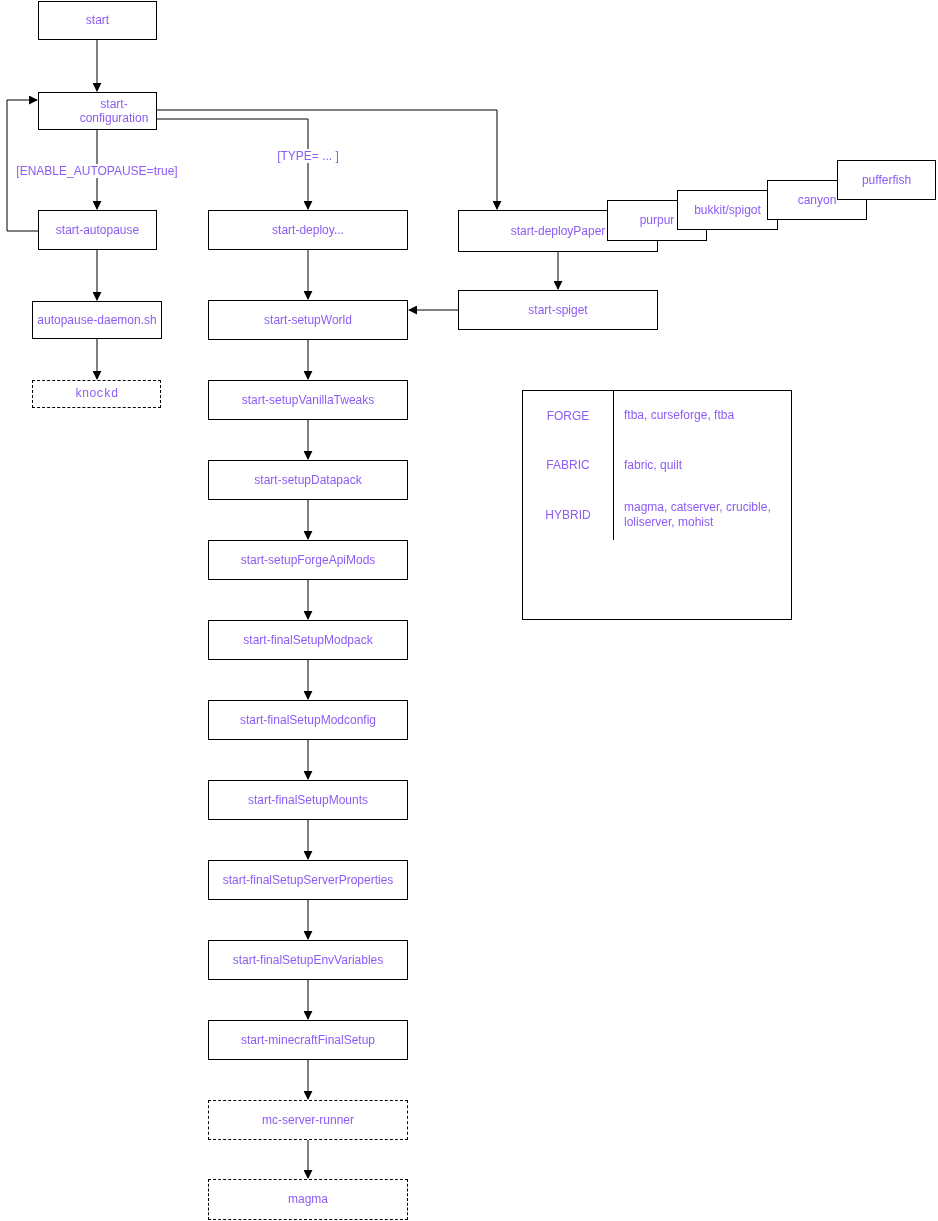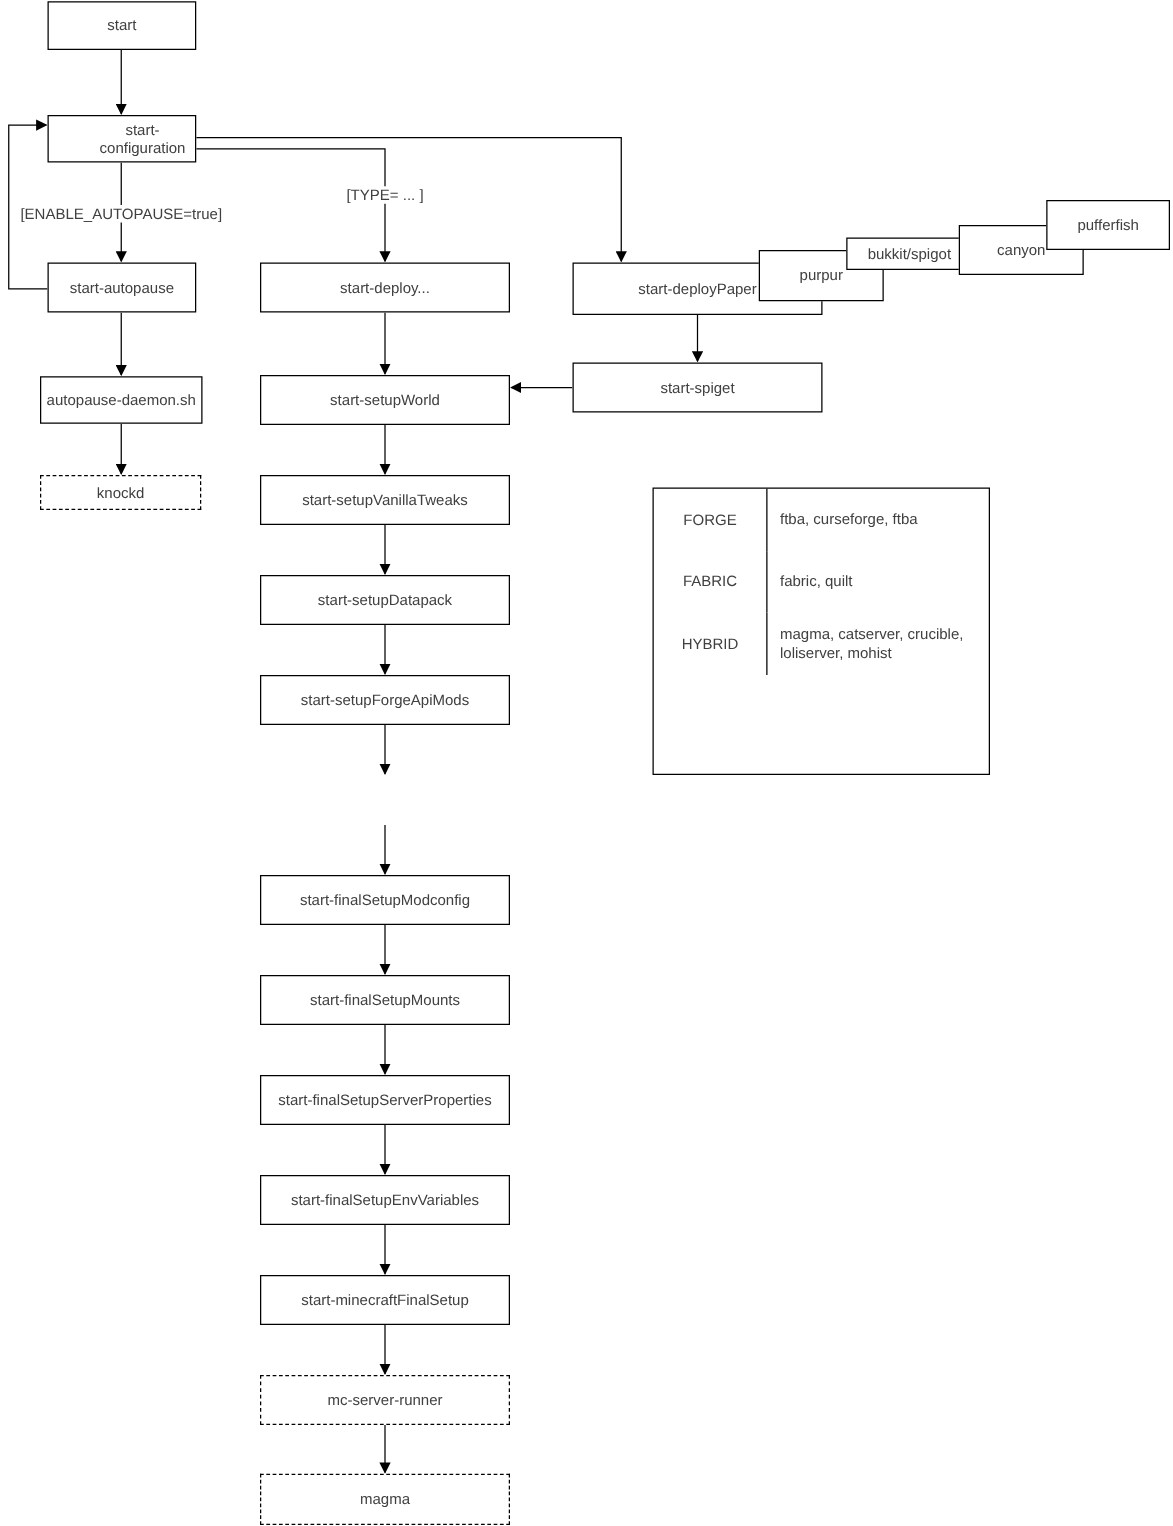--- a/index.html
+++ b/index.html
@@ -3,21 +3,21 @@
 <meta charset="utf-8">
 <style>
   html, body { margin: 0; padding: 0; background: #ffffff; }
   #canvas {
     position: relative;
     width: 938px;
     height: 1221px;
     background: #ffffff;
     font-family: "Liberation Sans", sans-serif;
     font-size: 12px;
-    color: #404040;
+    color: #8b5cf6;
     overflow: hidden;
   }
   #edges {
     position: absolute;
     left: 0; top: 0;
     width: 938px; height: 1221px;
   }
   .node {
     position: absolute;
     box-sizing: border-box;
@@ -106,38 +106,39 @@
     <path class="edge" d="M308 900 L308 939" marker-end="url(#arrow)"></path>
     <path class="edge" d="M308 980 L308 1019" marker-end="url(#arrow)"></path>
     <path class="edge" d="M308 1060 L308 1099" marker-end="url(#arrow)"></path>
     <path class="edge" d="M308 1140 L308 1178" marker-end="url(#arrow)"></path>
   </svg>
 
   <div class="node" style="left:38px; top:1px; width:119px; height:39px;">start</div>
   <div class="node" style="left:38px; top:92px; width:119px; height:38px;padding-left:37px;">start-configuration</div>
   <div class="node" style="left:38px; top:210px; width:119px; height:40px;">start-autopause</div>
   <div class="node" style="left:32px; top:301px; width:130px; height:38px;">autopause-daemon.sh</div>
-  <div class="node dashed" style="left:32px; top:380px; width:129px; height:28px;">knockd</div>
+  <div class="node dashed" style="left:32px; top:380px; width:129px; height:28px;font-family:Liberation Mono, monospace;">knockd</div>
 
   <div class="node" style="left:208px; top:210px; width:200px; height:40px;">start-deploy...</div>
   <div class="node" style="left:208px; top:300px; width:200px; height:40px;">start-setupWorld</div>
   <div class="node" style="left:208px; top:380px; width:200px; height:40px;">start-setupVanillaTweaks</div>
   <div class="node" style="left:208px; top:460px; width:200px; height:40px;">start-setupDatapack</div>
   <div class="node" style="left:208px; top:540px; width:200px; height:40px;">start-setupForgeApiMods</div>
+  <div class="node" style="left:208px; top:620px; width:200px; height:40px;">start-finalSetupModpack</div>
   <div class="node" style="left:208px; top:700px; width:200px; height:40px;">start-finalSetupModconfig</div>
   <div class="node" style="left:208px; top:780px; width:200px; height:40px;">start-finalSetupMounts</div>
   <div class="node" style="left:208px; top:860px; width:200px; height:40px;">start-finalSetupServerProperties</div>
   <div class="node" style="left:208px; top:940px; width:200px; height:40px;">start-finalSetupEnvVariables</div>
   <div class="node" style="left:208px; top:1020px; width:200px; height:40px;">start-minecraftFinalSetup</div>
   <div class="node dashed" style="left:208px; top:1100px; width:200px; height:40px;">mc-server-runner</div>
   <div class="node dashed" style="left:208px; top:1179px; width:200px; height:41px;">magma</div>
 
   <div class="node" style="left:458px; top:210px; width:200px; height:42px;">start-deployPaper</div>
   <div class="node" style="left:607px; top:200px; width:100px; height:41px;">purpur</div>
-  <div class="node" style="left:677px; top:190px; width:101px; height:26px;">bukkit/spigot</div>
+  <div class="node" style="left:677px; top:190px; width:101px; height:40px;">bukkit/spigot</div>
   <div class="node" style="left:767px; top:180px; width:100px; height:40px;">canyon</div>
   <div class="node" style="left:837px; top:160px; width:99px; height:40px;">pufferfish</div>
   <div class="node" style="left:458px; top:290px; width:200px; height:40px;">start-spiget</div>
 
   <div class="edge-label" style="left:97px; top:171px;">[ENABLE_AUTOPAUSE=true]</div>
   <div class="edge-label" style="left:308px; top:156px;">[TYPE= ... ]</div>
 
   <div id="family-table">
     <div class="tbl-row">
       <div class="family-cell">FORGE</div>

